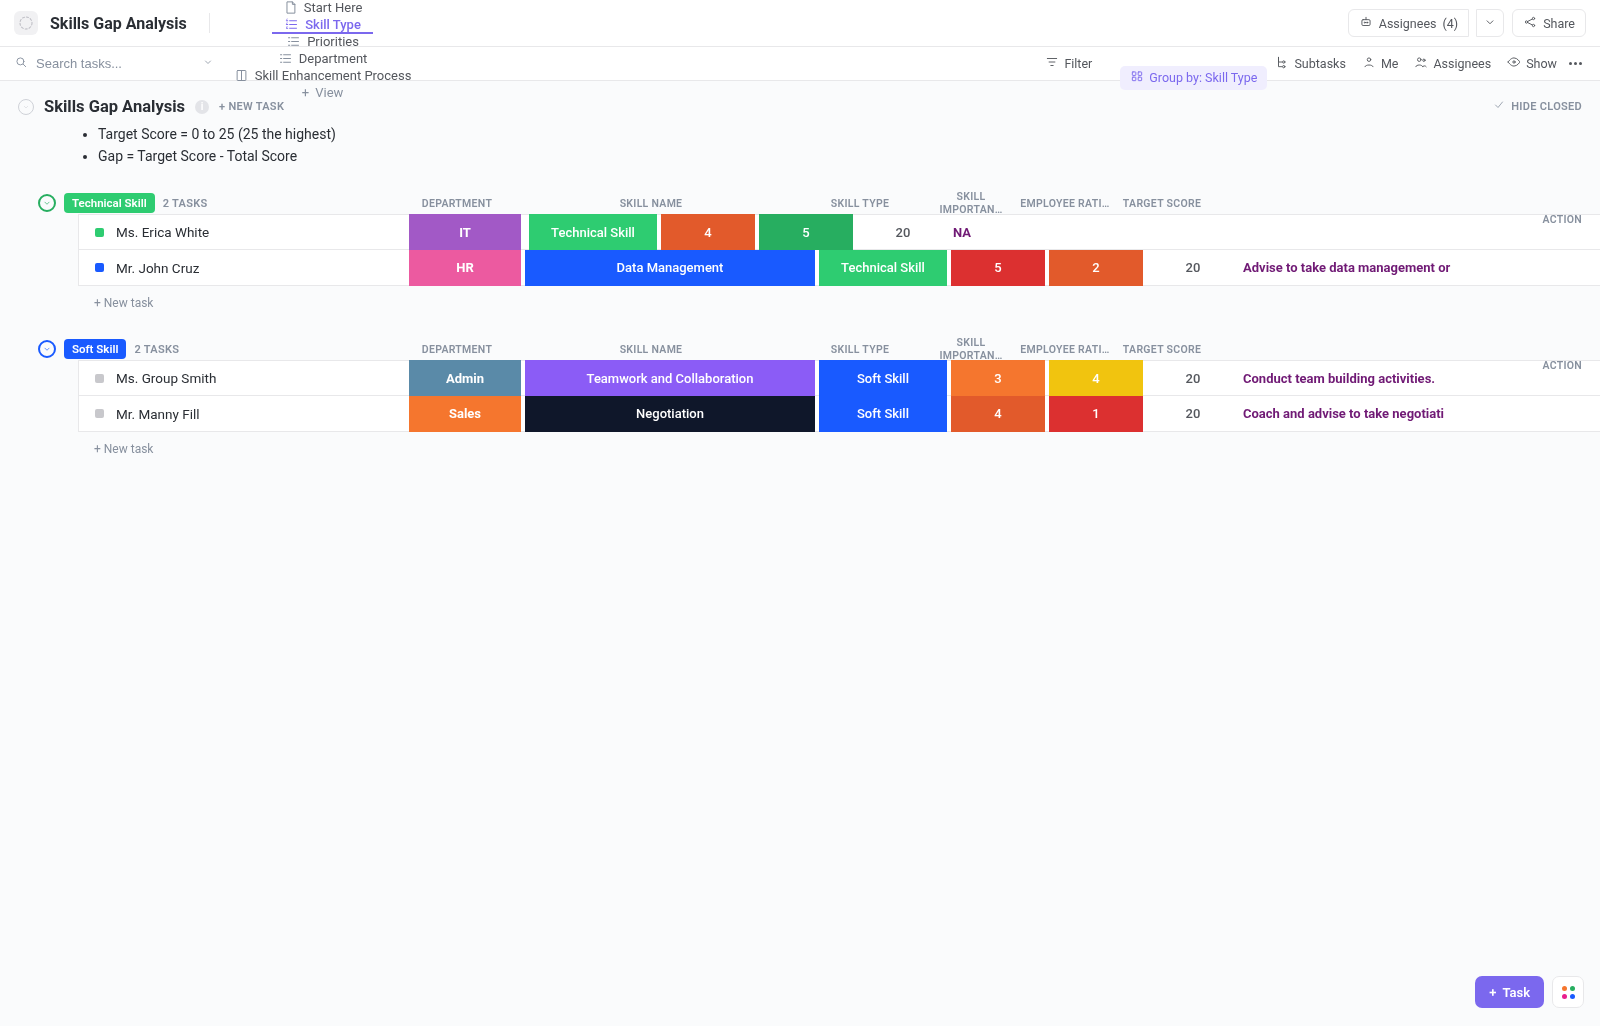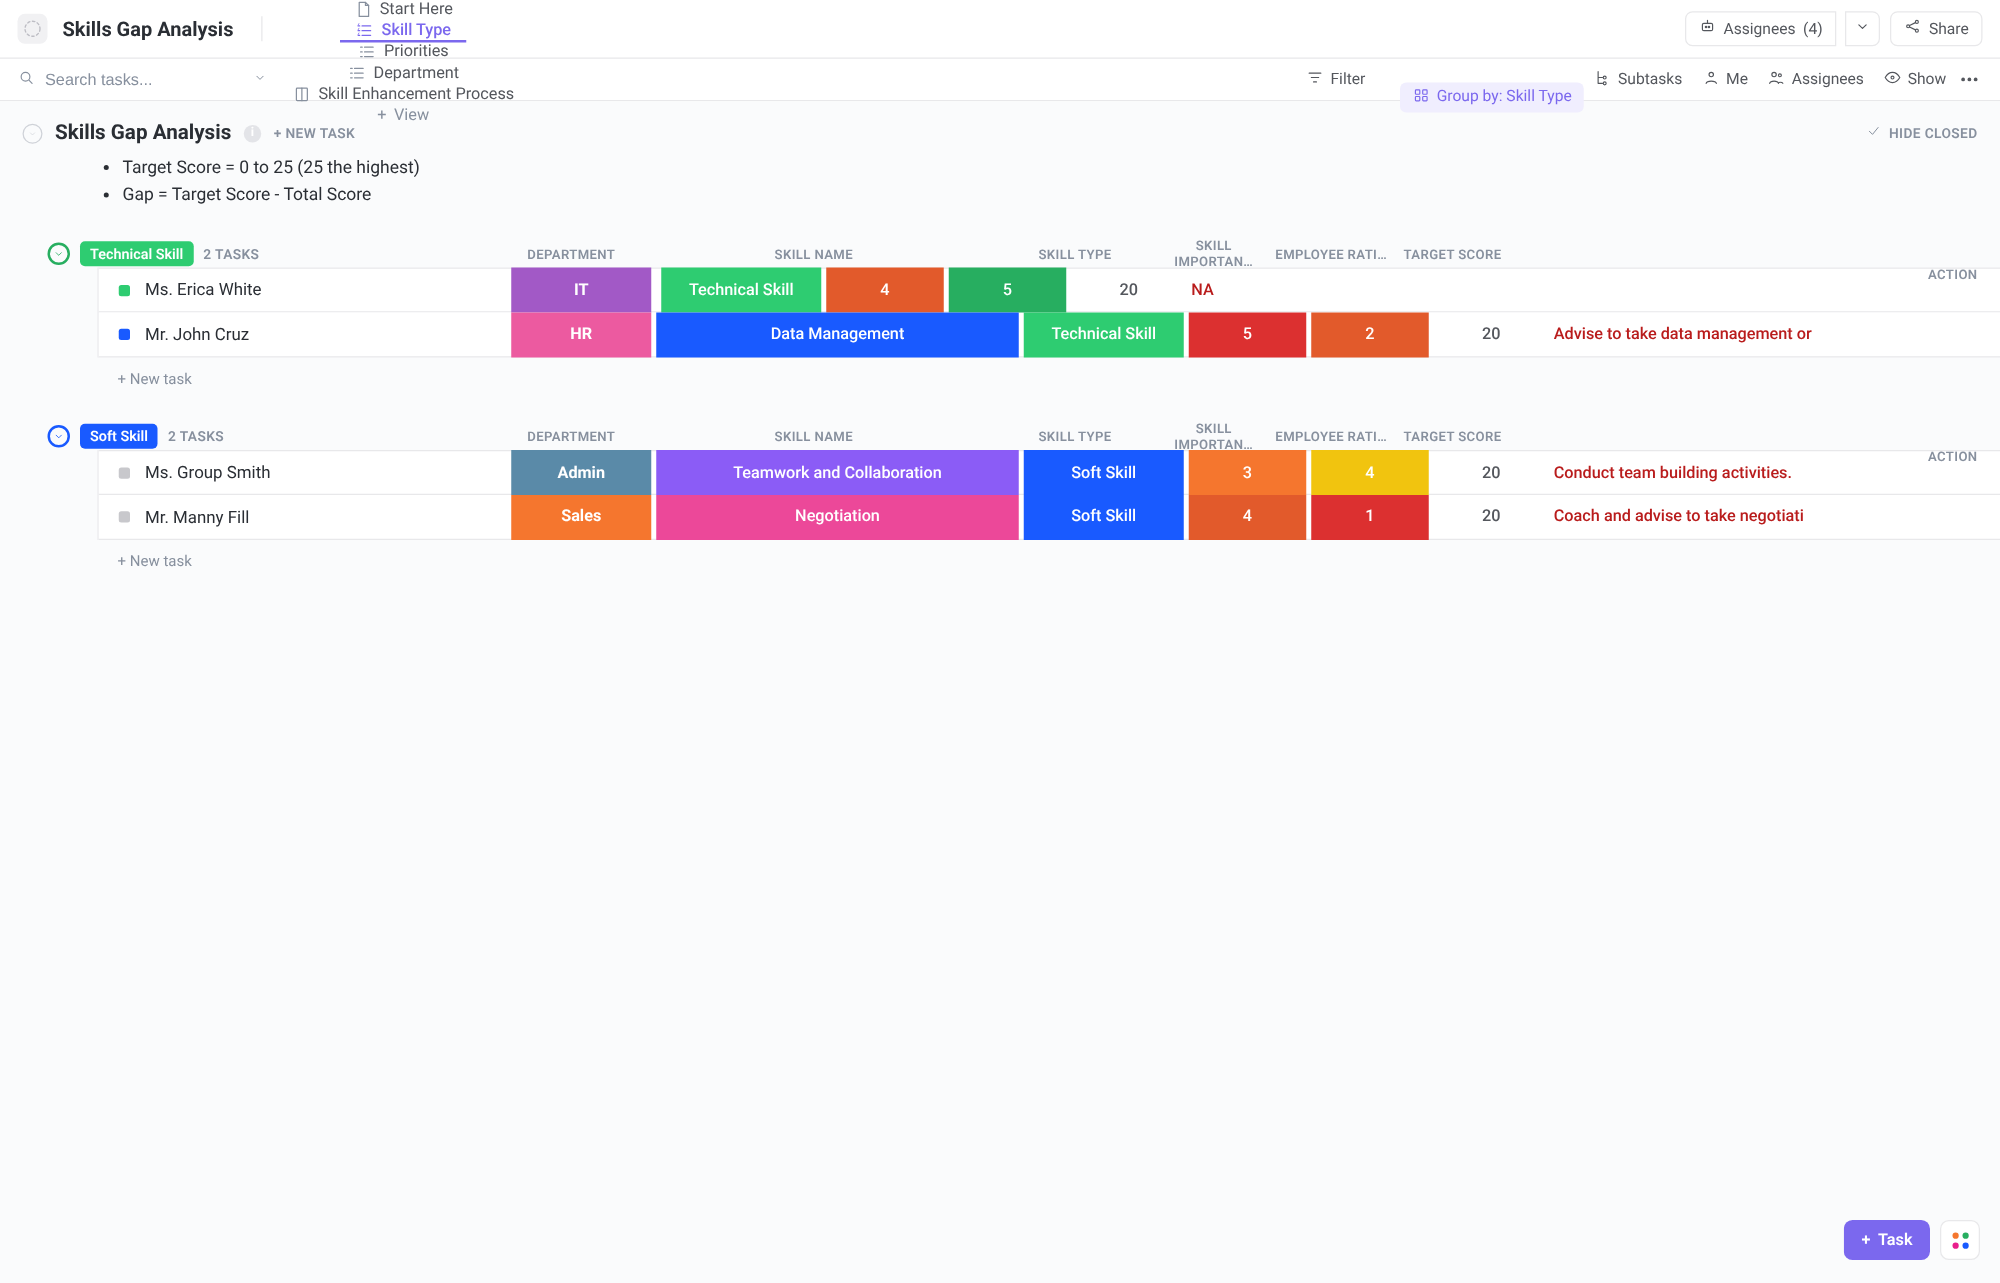--- a/index.html
+++ b/index.html
@@ -87,21 +87,21 @@
   .group .rows{margin-left:40px;border-left:1px solid var(--border);}
   .row + .row{border-top:none;}
   .name{display:flex;align-items:center;gap:12px;width:330px;padding-left:16px;font-size:13.5px;color:#2a2e34;}
   .status{width:9px;height:9px;border-radius:2px;}
   .cell{height:36px;display:flex;align-items:center;justify-content:center;font-size:13px;color:#fff;font-weight:500;}
   .cell.dept{width:112px;font-weight:bold;}
   .cell.skill{width:290px;}
   .cell.type{width:128px;}
   .cell.num{width:94px;}
   .cell.tgt{width:100px;color:#54575d;}
-  .cell.act{flex:1;color:#b91c1c;justify-content:flex-start;padding-left:0;white-space:nowrap;overflow:hidden;}
+  .cell.act{flex:1;color:#701a75;justify-content:flex-start;padding-left:0;white-space:nowrap;overflow:hidden;font-weight:bold;}
   .gapx{width:4px;}
   .newrow{color:var(--muted);font-size:12px;padding:10px 0 0 56px;cursor:pointer;}
   
   .fab-wrap{position:fixed;right:16px;bottom:18px;display:flex;gap:8px;}
   .fab-task{background:var(--purple);color:#fff;border-radius:7px;height:32px;padding:0 14px;display:flex;align-items:center;gap:6px;font-size:13px;font-weight:600;cursor:pointer;}
   .fab-apps{width:32px;height:32px;border-radius:7px;border:1px solid var(--border);display:flex;align-items:center;justify-content:center;background:#fff;cursor:pointer;}
   .fab-apps .grid{display:grid;grid-template-columns:repeat(2,5px);gap:3px;}
   .fab-apps .grid span{width:5px;height:5px;border-radius:50%;}
   
   svg{stroke-width:1.6;stroke-linecap:round;stroke-linejoin:round;fill:none;}
@@ -376,21 +376,21 @@
       <div class="cell tgt">20</div>
       <div class="cell act">Conduct team building activities.</div>
           </div>
           <div class="row">
       <div class="name">
         <span class="status" style="background:#c8c8cc"></span>
         <span>Mr. Manny Fill</span>
       </div>
       <div class="cell dept" style="background:#f5762e">Sales</div>
       <div class="gapx"></div>
-      <div class="cell skill" style="background:#ec4899">Negotiation</div>
+      <div class="cell skill" style="background:#0f172a">Negotiation</div>
       <div class="gapx"></div>
       <div class="cell type" style="background:#195aff">Soft Skill</div>
       <div class="gapx"></div>
       <div class="cell num" style="background:#e25a2b">4</div>
       <div class="gapx"></div>
       <div class="cell num" style="background:#dc3030">1</div>
       <div class="cell tgt">20</div>
       <div class="cell act">Coach and advise to take negotiati</div>
           </div>
         </div>

